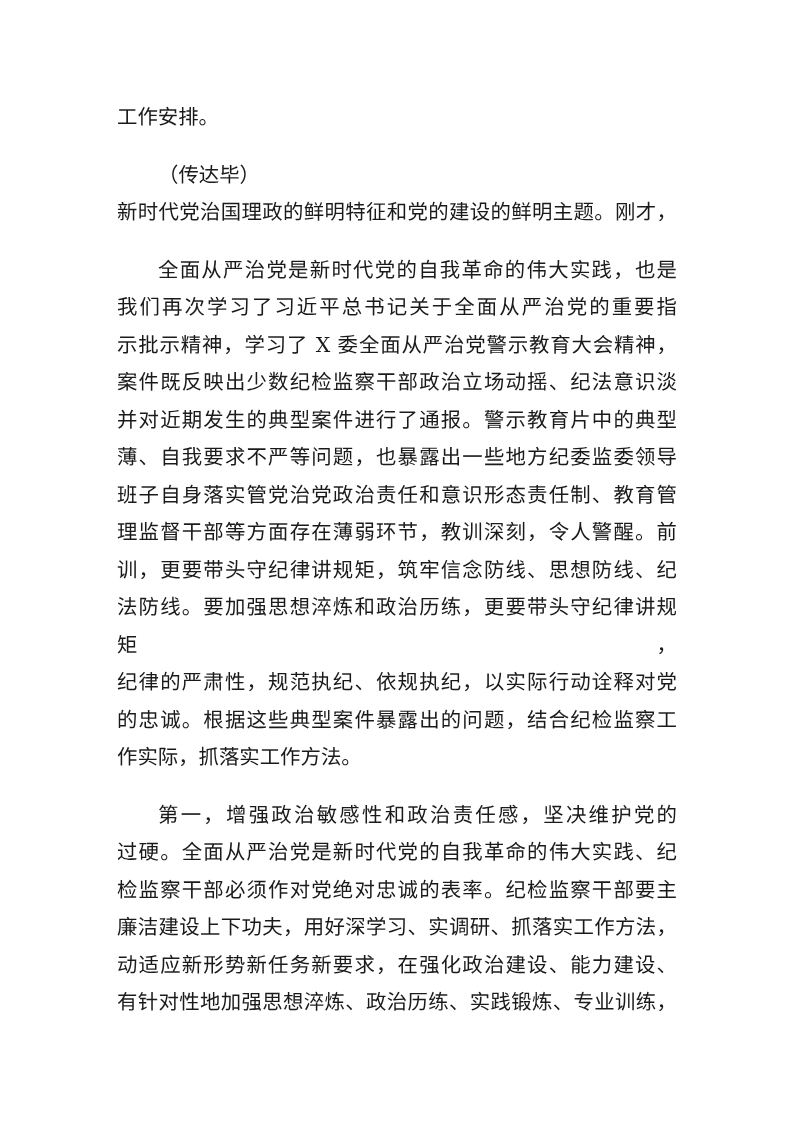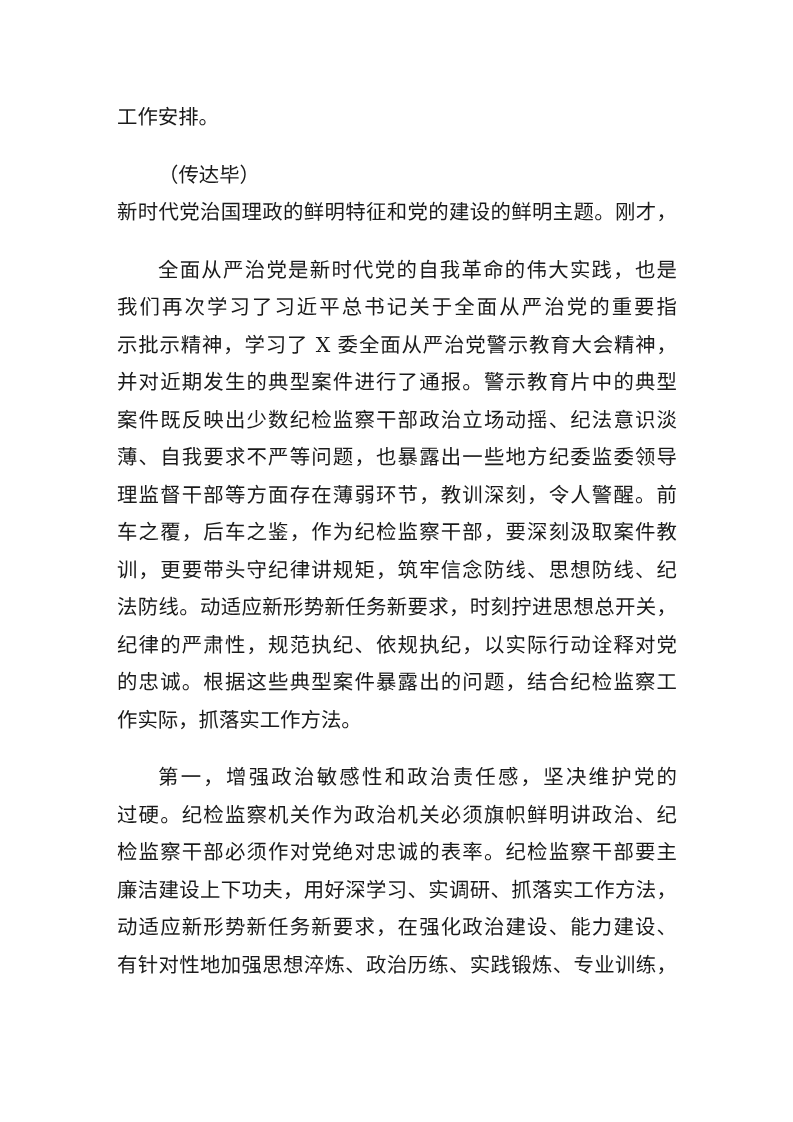--- a/index.html
+++ b/index.html
@@ -56,33 +56,33 @@
         <div class="line no-fill">工作安排。</div>
       </div>
       <div class="para">
         <div class="line indent no-fill">（传达毕）</div>
       </div>
       <div class="para">
         <div class="line">新时代党治国理政的鲜明特征和党的建设的鲜明主题。刚才，</div>
         <div class="line indent">全面从严治党是新时代党的自我革命的伟大实践，也是</div>
         <div class="line">我们再次学习了习近平总书记关于全面从严治党的重要指</div>
         <div class="line">示批示精神，学习了 X 委全面从严治党警示教育大会精神，</div>
+        <div class="line">案件既反映出少数纪检监察干部政治立场动摇、纪法意识淡</div>
         <div class="line">并对近期发生的典型案件进行了通报。警示教育片中的典型</div>
-        <div class="line">案件既反映出少数纪检监察干部政治立场动摇、纪法意识淡</div>
         <div class="line">薄、自我要求不严等问题，也暴露出一些地方纪委监委领导</div>
+        <div class="line">班子自身落实管党治党政治责任和意识形态责任制、教育管</div>
         <div class="line">理监督干部等方面存在薄弱环节，教训深刻，令人警醒。前</div>
-        <div class="line">车之覆，后车之鉴，作为纪检监察干部，要深刻汲取案件教</div>
         <div class="line">训，更要带头守纪律讲规矩，筑牢信念防线、思想防线、纪</div>
-        <div class="line">法防线。动适应新形势新任务新要求，时刻拧进思想总开关，</div>
+        <div class="line">法防线。要加强思想淬炼和政治历练，更要带头守纪律讲规矩，</div>
         <div class="line">纪律的严肃性，规范执纪、依规执纪，以实际行动诠释对党</div>
         <div class="line">的忠诚。根据这些典型案件暴露出的问题，结合纪检监察工</div>
         <div class="line no-fill">作实际，抓落实工作方法。</div>
       </div>
       <div class="para">
         <div class="line indent">第一，增强政治敏感性和政治责任感，坚决维护党的</div>
-        <div class="line">过硬。纪检监察机关作为政治机关必须旗帜鲜明讲政治、纪</div>
+        <div class="line">过硬。全面从严治党是新时代党的自我革命的伟大实践、纪</div>
         <div class="line">检监察干部必须作对党绝对忠诚的表率。纪检监察干部要主</div>
         <div class="line">廉洁建设上下功夫，用好深学习、实调研、抓落实工作方法，</div>
         <div class="line">动适应新形势新任务新要求，在强化政治建设、能力建设、</div>
         <div class="line">有针对性地加强思想淬炼、政治历练、实践锻炼、专业训练，</div>
       </div>
     </div>
 </div>
 
 </body></html>

